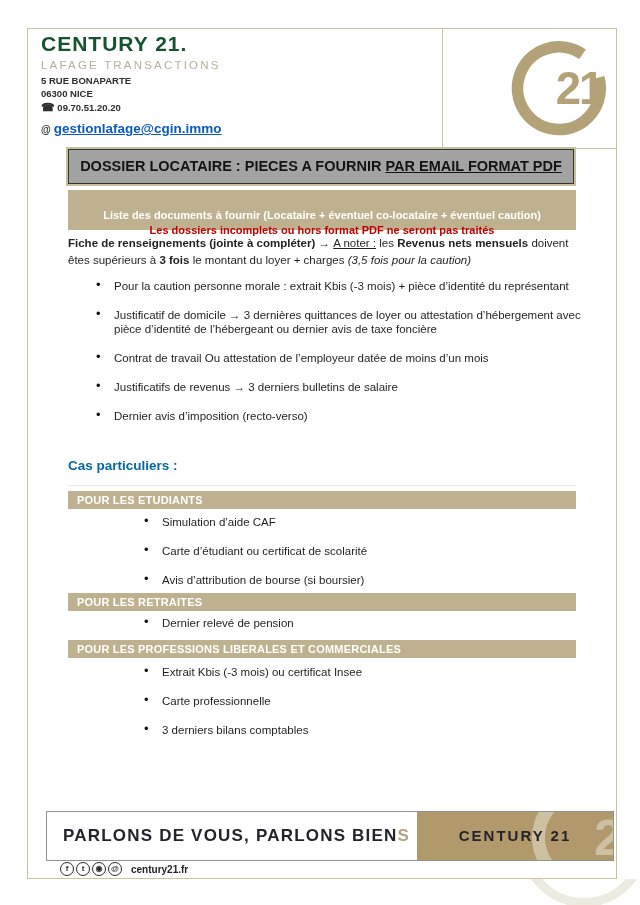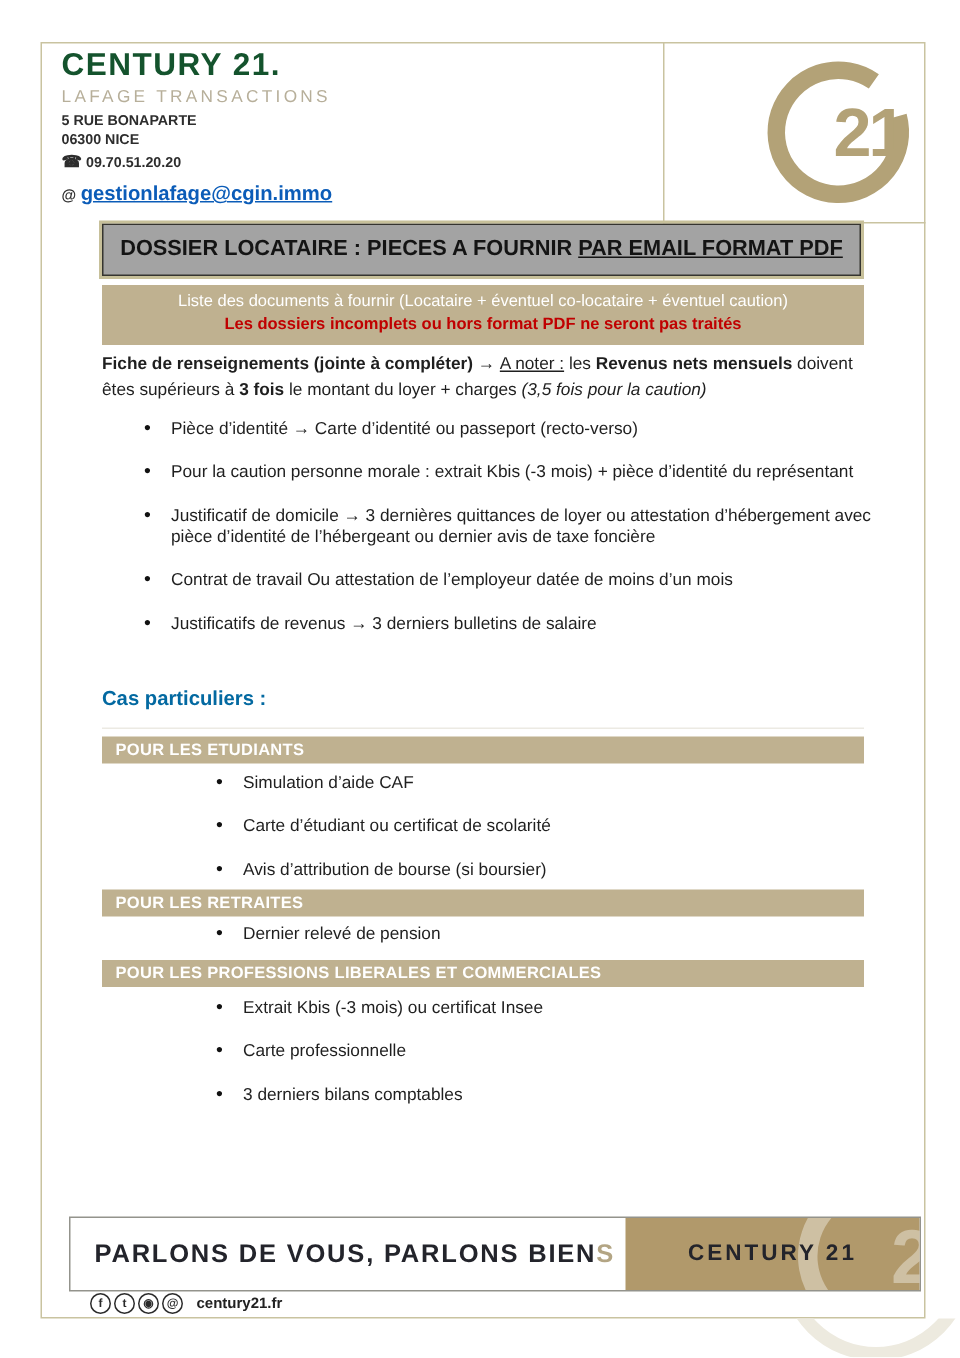--- a/index.html
+++ b/index.html
@@ -20,21 +20,21 @@
   .logo-cell{position:absolute;left:414px;top:-1px;width:174px;height:120px;
              border-left:1px solid #c9c3a0;border-bottom:1px solid #c9c3a0;}
   .seal{position:absolute;left:66px;top:5px;width:106px;height:106px;}
   
   .title-box{position:absolute;left:40px;top:120px;width:504px;height:33px;background:#a3a3a3;
              border:1px solid #35342f;outline:2px solid #c7c09a;
              text-align:center;line-height:33px;font-size:14.5px;font-weight:bold;color:#141414;white-space:nowrap;}
   .title-box .u{text-decoration:underline;}
   
   .banner{position:absolute;left:40px;top:161px;width:508px;height:40px;background:#bfb190;text-align:center;}
-  .banner .l1{font-size:11px;font-weight:normal;color:#ffffff;padding-top:5px;}
+  .banner .l1{font-size:11px;font-weight:bold;color:#ffffff;padding-top:19px;}
   .banner .l2{font-size:11px;font-weight:bold;color:#c00000;margin-top:3px;}
   
   .intro{position:absolute;left:40px;top:206px;width:522px;font-size:11.5px;line-height:17px;color:#1f1f1f;}
   .b{font-weight:bold;} .u{text-decoration:underline;} .i{font-style:italic;}
   
   ul.doc-list{list-style:none;margin:0;padding:0;position:absolute;}
   ul.doc-list li{position:relative;padding-left:26px;font-size:11.5px;line-height:14px;color:#1f1f1f;margin-bottom:15px;}
   ul.doc-list li::before{content:"\2022";position:absolute;left:8px;top:-1px;font-size:13px;color:#111;}
   .main-list{left:60px;top:250px;width:497px;}
   .sec-list{left:108px;width:440px;}
@@ -85,25 +85,25 @@
     <div class="title-box"><span>DOSSIER LOCATAIRE : PIECES A FOURNIR </span><span class="u">PAR EMAIL FORMAT PDF</span></div>
 
     <div class="banner">
       <div class="l1">Liste des documents à fournir (Locataire + éventuel co-locataire + éventuel caution)</div>
       <div class="l2">Les dossiers incomplets ou hors format PDF ne seront pas traités</div>
     </div>
 
     <div class="intro"><span class="b">Fiche de renseignements (jointe à compléter) </span><span class="b">→ </span><span class="u">A noter :</span><span> les </span><span class="b">Revenus nets mensuels</span><span> doivent êtes supérieurs à </span><span class="b">3 fois</span><span> le montant du loyer + charges </span><span class="i">(3,5 fois pour la caution)</span></div>
 
     <ul class="doc-list main-list">
-      <li>Pièce d’identité → Carte d’identité ou passeport (recto-verso)</li>
       <li>Pour la caution personne morale : extrait Kbis (-3 mois) + pièce d’identité du représentant</li>
       <li>Justificatif de domicile → 3 dernières quittances de loyer ou attestation d’hébergement avec pièce d’identité de l’hébergeant ou dernier avis de taxe foncière</li>
       <li>Contrat de travail Ou attestation de l’employeur datée de moins d’un mois</li>
       <li>Justificatifs de revenus → 3 derniers bulletins de salaire</li>
+      <li>Dernier avis d’imposition (recto-verso)</li>
     </ul>
 
     <div class="cas-head">Cas particuliers :</div>
     <div class="faint-line"></div>
 
     <div class="band" style="top:462px;">POUR LES ETUDIANTS</div>
     <ul class="doc-list sec-list" style="top:486px;">
       <li>Simulation d’aide CAF</li>
       <li>Carte d’étudiant ou certificat de scolarité</li>
       <li>Avis d’attribution de bourse (si boursier)</li>

